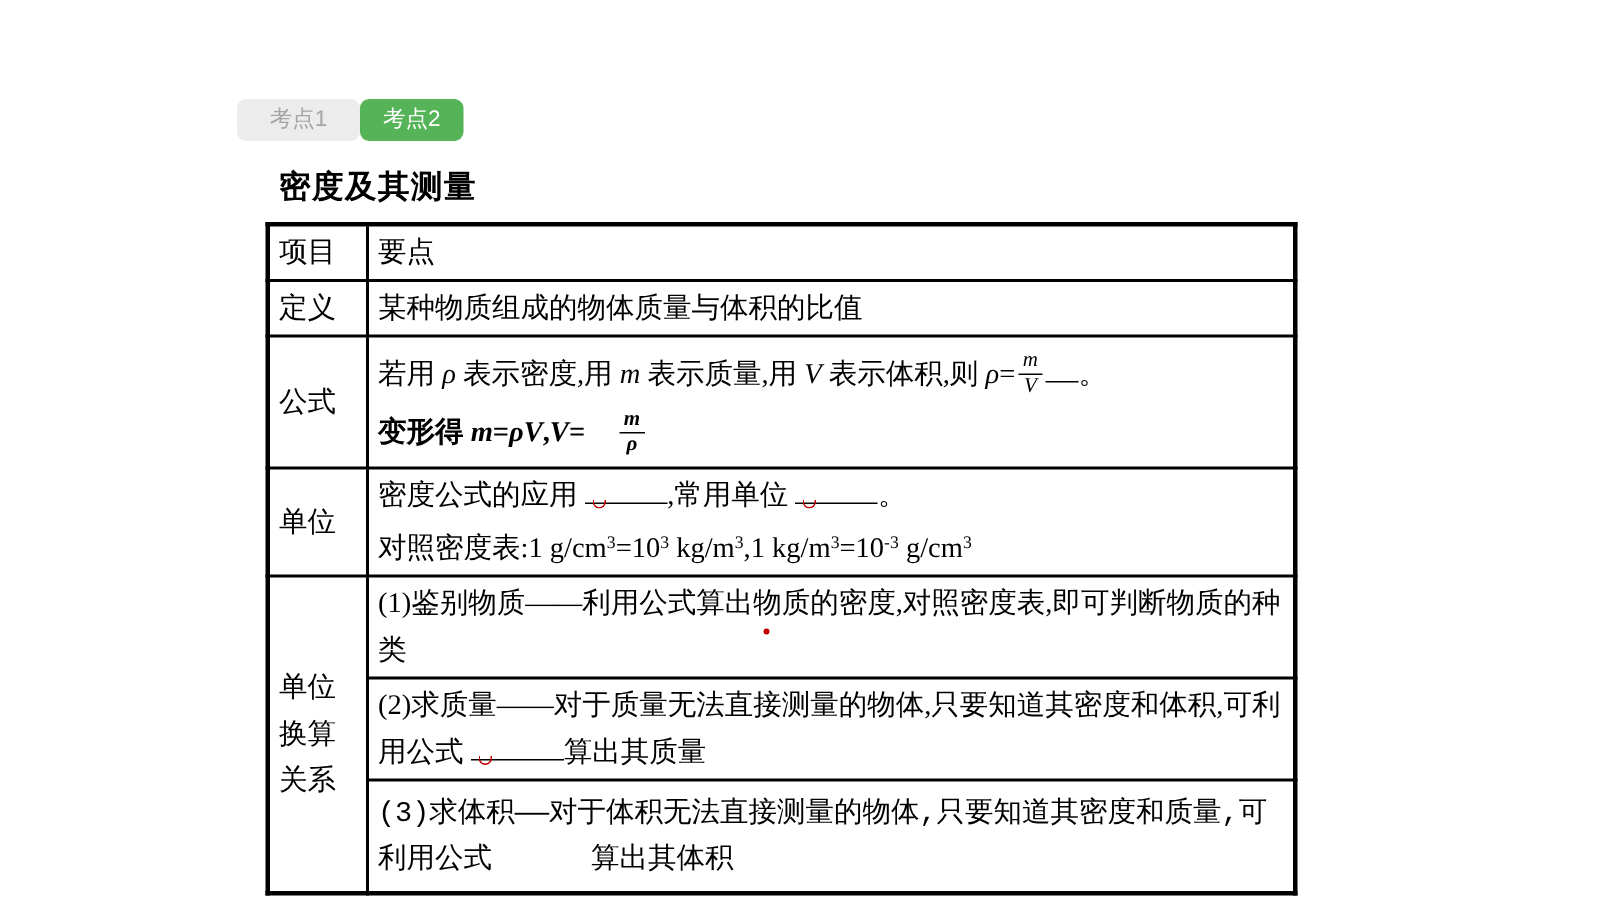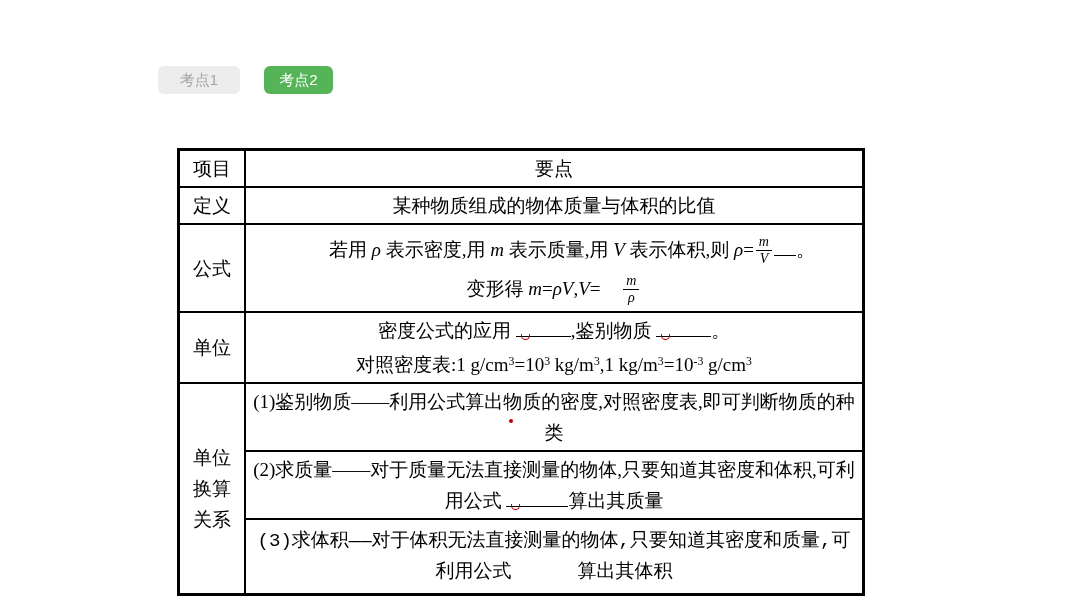--- a/index.html
+++ b/index.html
@@ -1,46 +1,46 @@
 <!DOCTYPE html>
 <html><head>
 <meta charset="utf-8">
 <style>
   html,body{margin:0;padding:0;background:#fff;}
   .stage{position:relative;width:1066px;height:600px;background:#ffffff;overflow:hidden;
          font-family:"Liberation Sans","DejaVu Sans",sans-serif;}
 
   
-  .tab-bar{position:absolute;left:158px;top:66px;display:flex;gap:24px;}
+  .tab-bar{position:absolute;left:158px;top:66px;display:flex;gap:0;}
   .tab{height:28px;border:none;border-radius:6px;font-size:15px;line-height:28px;
        font-family:"Liberation Sans","DejaVu Sans",sans-serif;cursor:pointer;padding:0;}
   .tab.inactive{width:82px;background:#ececec;color:#a5a5a5;}
   .tab.active{width:69px;background:#55b457;color:#ffffff;}
 
   
   .title{position:absolute;left:186px;top:110px;margin:0;font-size:21px;font-weight:bold;
          color:#000;letter-spacing:1px;font-family:"Liberation Sans","DejaVu Sans",sans-serif;}
 
   
   table.density{position:absolute;left:177px;top:148px;width:688px;border-collapse:collapse;
          border:3px solid #000;table-layout:fixed;
-         font-family:"Liberation Serif","DejaVu Serif",serif;font-size:19px;color:#000;text-align:center;}
+         font-family:"Liberation Serif","DejaVu Serif",serif;font-size:19px;color:#000;}
   table.density td{border:2px solid #000;vertical-align:middle;padding:2px 6px;line-height:31px;}
   td.c1{width:52px;padding:2px 2px 2px 4px;word-break:break-all;line-height:32px;}
   tr.h-head td{height:27px;}
   tr.h-def td{height:26px;}
   tr.h-formula td{height:82px;}
   tr.h-unit td{height:62px;}
   tr.h-app1 td{height:59px;margin-left:48px;}
   tr.h-app2 td{height:61px;}
   tr.h-app3 td{height:69px;font-family:Liberation Mono, monospace;}
 
   .line{position:relative;}
-  .fline1{line-height:42px;margin-left:36px;}
-  .fline2{line-height:36px;}
+  .fline1{line-height:42px;}
+  .fline2{line-height:36px;font-weight:bold;}
 
   
   .it{font-style:italic;}
   .sup{font-size:0.62em;vertical-align:0.55em;letter-spacing:0;}
   .frac{display:inline-flex;flex-direction:column;align-items:center;vertical-align:middle;
         font-size:14px;line-height:1.15;margin:0 2px;position:relative;top:-1px;}
   .frac .num{border-bottom:1.4px solid #000;padding:0 3px;}
   .frac .den{padding:0 3px;}
   .blank{display:inline-block;height:0.85em;border-bottom:1.6px solid #000;position:relative;
          vertical-align:baseline;}
@@ -53,20 +53,21 @@
 </head>
 <body>
 
 <div class="stage">
 
   <div class="tab-bar">
     <button class="tab inactive">考点1</button>
     <button class="tab active">考点2</button>
   </div>
 
+  <h1 class="title">密度及其测量</h1>
 
   <table class="density">
     <tbody>
         <tr class="h-head">
       <td class="c1">项目</td>
       <td class="c2">要点</td>
     </tr>
 
     <tr class="h-def">
       <td class="c1">定义</td>
@@ -85,21 +86,21 @@
         <div class="line fline2"><span>变形得 </span><span class="it">m</span><span>=</span><span class="it">ρV</span><span>,</span><span class="it">V</span><span>= </span><span class="gap" style="width: 16px;"></span><span class="frac it">
                 <span class="num">m</span>
                 <span class="den">ρ</span>
               </span></div>
       </td>
     </tr>
 
     <tr class="h-unit">
       <td class="c1">单位</td>
       <td class="c2">
-        <div class="line"><span>密度公式的应用 </span><span class="blank" style="width: 55px;"><i class="tick"></i></span><span>,鉴别物质 </span><span class="blank" style="width: 55px;"><i class="tick"></i></span><span>。</span></div>
+        <div class="line"><span>密度公式的应用 </span><span class="blank" style="width: 55px;"><i class="tick"></i></span><span>,常用单位 </span><span class="blank" style="width: 55px;"><i class="tick"></i></span><span>。</span></div>
         <div class="line"><span>对照密度表:1 g/cm</span><span class="sup">3</span><span>=10</span><span class="sup">3</span><span> kg/m</span><span class="sup">3</span><span>,1 kg/m</span><span class="sup">3</span><span>=10</span><span class="sup">-3</span><span> g/cm</span><span class="sup">3</span></div>
       </td>
     </tr>
 
     <tr class="h-app1">
       <td class="c1" rowspan="3">单位换算关系</td>
       <td class="c2">
         <div class="line"><span>(1)鉴别物质——利用公式算出物质的密度,对照密度表,即可判断物质的种类</span></div>
       </td>
     </tr>

